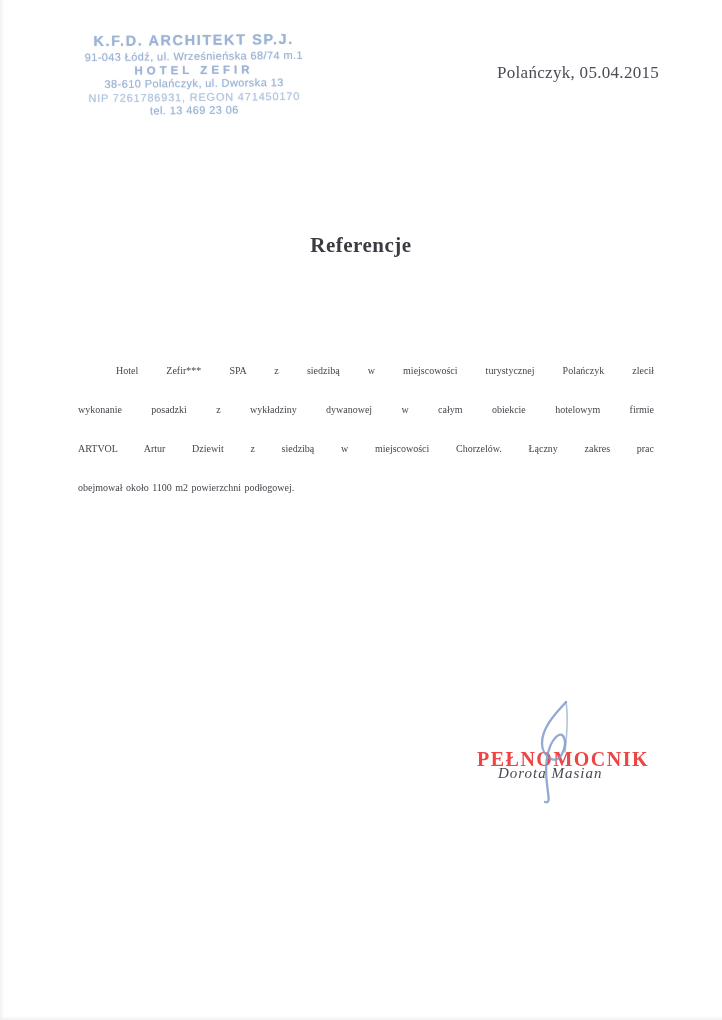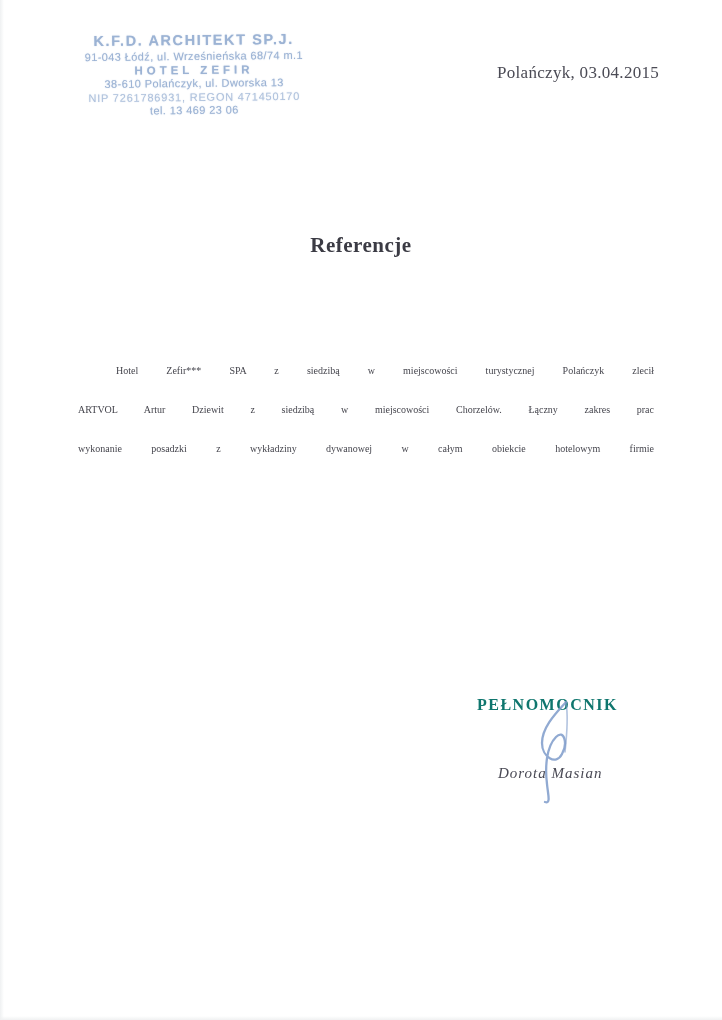--- a/index.html
+++ b/index.html
@@ -75,22 +75,22 @@
   .bodyline:nth-child(6), .bodyline:nth-child(7) { text-align-last: justify; }
   
   .bodyline:nth-child(1), .bodyline:nth-child(6) { text-indent: 38px; }
   
   .bodyline:nth-child(5) { padding-left: 5px; }
   
   .bodyline:nth-child(7) { margin-top: -4px; }
 
   
   .sig-role {
-    position: absolute; left: 477px; top: 696px;
-    font-size: 16px; font-weight: bold; color: #0f766e;
+    position: absolute; left: 477px; top: 748px;
+    font-size: 20px; font-weight: bold; color: #ef4444;
     letter-spacing: 1.5px;
   }
   .sig-name {
     position: absolute; left: 498px; top: 765px;
     font-size: 15px; font-style: italic; color: #4a4a55;
     letter-spacing: 1px;
   }
   .sig-ink {
     position: absolute; left: 515px; top: 694px;
     width: 80px; height: 122px;
@@ -105,28 +105,29 @@
 
 <div class="stamp">
   <div class="s-line1">K.F.D. ARCHITEKT SP.J.</div>
   <div class="s-line2">91-043 Łódź, ul. Wrześnieńska 68/74 m.1</div>
   <div class="s-line3">HOTEL ZEFIR</div>
   <div class="s-line4">38-610 Polańczyk, ul. Dworska 13</div>
   <div class="s-line5 s-fade">NIP 7261786931, REGON 471450170</div>
   <div class="s-line6">tel. 13 469 23 06</div>
 </div>
 
-<div class="dateline">Polańczyk, 03.04.2015</div>
+<div class="dateline">Polańczyk, 05.04.2015</div>
 
 <div class="doc-title">Referencje</div>
 
 <div class="body-text">
     <div class="bodyline">Hotel Zefir*** SPA z siedzibą w miejscowości turystycznej Polańczyk zlecił</div>
+    <div class="bodyline">wykonanie posadzki z wykładziny dywanowej w całym obiekcie hotelowym firmie</div>
     <div class="bodyline">ARTVOL Artur Dziewit z siedzibą w miejscowości Chorzelów. Łączny zakres prac</div>
-    <div class="bodyline">wykonanie posadzki z wykładziny dywanowej w całym obiekcie hotelowym firmie</div>
+    <div class="bodyline">obejmował około 1100 m2 powierzchni podłogowej.</div>
   </div>
 
 <div class="sig-role">PEŁNOMOCNIK</div>
 <div class="sig-name">Dorota Masian</div>
 
 <svg class="sig-ink" viewBox="0 0 80 122" xmlns="http://www.w3.org/2000/svg">
   <path d="M51 8 C44 16 27 32 27 49 C27 63 41 72 47 60 C53 49 49 35 41 43 C31 53 30 74 32 90 C33 101 36 110 30 108" fill="none" stroke="#7e9bca" stroke-width="2.3" stroke-linecap="round" opacity="0.85"></path>
   <path d="M51 8 C53 20 52 40 50 58" fill="none" stroke="#7e9bca" stroke-width="1.6" stroke-linecap="round" opacity="0.6"></path>
 </svg>
 

